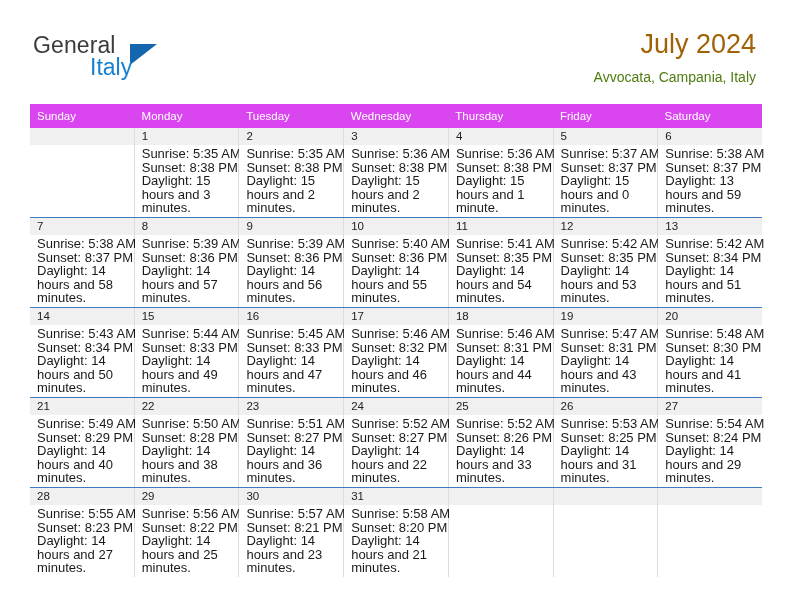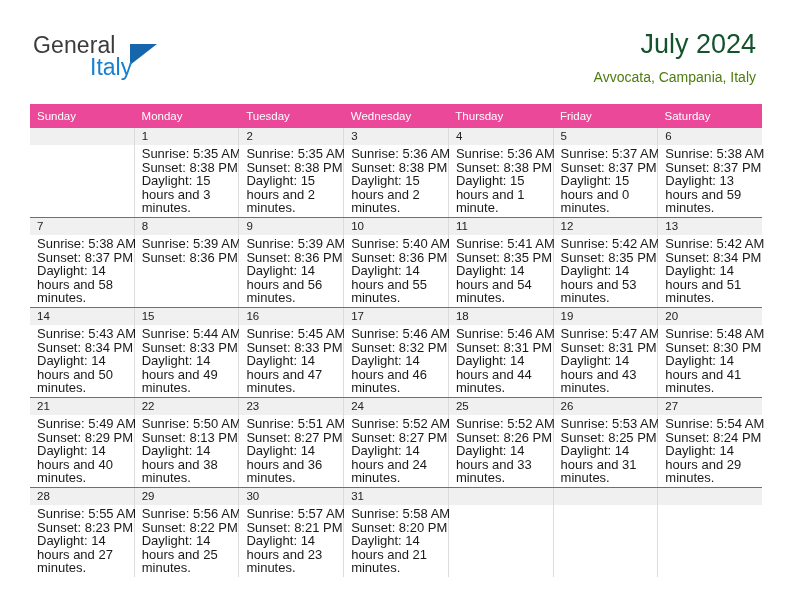--- a/index.html
+++ b/index.html
@@ -63,42 +63,42 @@
     border-bottom: 21px solid transparent;
   }
   .title-block {
     position: absolute;
     right: 36px;
     top: 28px;
     text-align: right;
   }
   .cal-title {
     font-size: 27px;
-    color: #14532d;
+    color: #a16207;
     line-height: 32px;
     white-space: nowrap;
   }
   .cal-subtitle {
     margin-top: 8px;
     font-size: 14px;
     color: #4d7c0f;
     line-height: 18px;
     white-space: nowrap;
   }
 
   
   .calendar {
     position: absolute;
     left: 30px;
     top: 104px;
     width: 732px;
   }
   .weekday-row {
     display: flex;
-    background: #ec4899;
+    background: #d946ef;
   }
   .weekday {
     flex: 1 1 0;
     box-sizing: border-box;
     padding: 5px 0 5px 7px;
     font-size: 11.5px;
     color: #ffffff;
     line-height: 14px;
     white-space: nowrap;
   }
@@ -237,20 +237,21 @@
               <div>Sunrise: 5:38 AM</div>
               <div>Sunset: 8:37 PM</div>
               <div class="daylight">Daylight: 14 hours and 58 minutes.</div>
             </div>
           </div>
           <div class="day-cell">
             <div class="day-num-band">8</div>
             <div class="day-info">
               <div>Sunrise: 5:39 AM</div>
               <div>Sunset: 8:36 PM</div>
+              <div class="daylight">Daylight: 14 hours and 57 minutes.</div>
             </div>
           </div>
           <div class="day-cell">
             <div class="day-num-band">9</div>
             <div class="day-info">
               <div>Sunrise: 5:39 AM</div>
               <div>Sunset: 8:36 PM</div>
               <div class="daylight">Daylight: 14 hours and 56 minutes.</div>
             </div>
           </div>
@@ -351,38 +352,38 @@
             <div class="day-info">
               <div>Sunrise: 5:49 AM</div>
               <div>Sunset: 8:29 PM</div>
               <div class="daylight">Daylight: 14 hours and 40 minutes.</div>
             </div>
           </div>
           <div class="day-cell">
             <div class="day-num-band">22</div>
             <div class="day-info">
               <div>Sunrise: 5:50 AM</div>
-              <div>Sunset: 8:13 PM</div>
+              <div>Sunset: 8:28 PM</div>
               <div class="daylight">Daylight: 14 hours and 38 minutes.</div>
             </div>
           </div>
           <div class="day-cell">
             <div class="day-num-band">23</div>
             <div class="day-info">
               <div>Sunrise: 5:51 AM</div>
               <div>Sunset: 8:27 PM</div>
               <div class="daylight">Daylight: 14 hours and 36 minutes.</div>
             </div>
           </div>
           <div class="day-cell">
             <div class="day-num-band">24</div>
             <div class="day-info">
               <div>Sunrise: 5:52 AM</div>
               <div>Sunset: 8:27 PM</div>
-              <div class="daylight">Daylight: 14 hours and 24 minutes.</div>
+              <div class="daylight">Daylight: 14 hours and 22 minutes.</div>
             </div>
           </div>
           <div class="day-cell">
             <div class="day-num-band">25</div>
             <div class="day-info">
               <div>Sunrise: 5:52 AM</div>
               <div>Sunset: 8:26 PM</div>
               <div class="daylight">Daylight: 14 hours and 33 minutes.</div>
             </div>
           </div>

